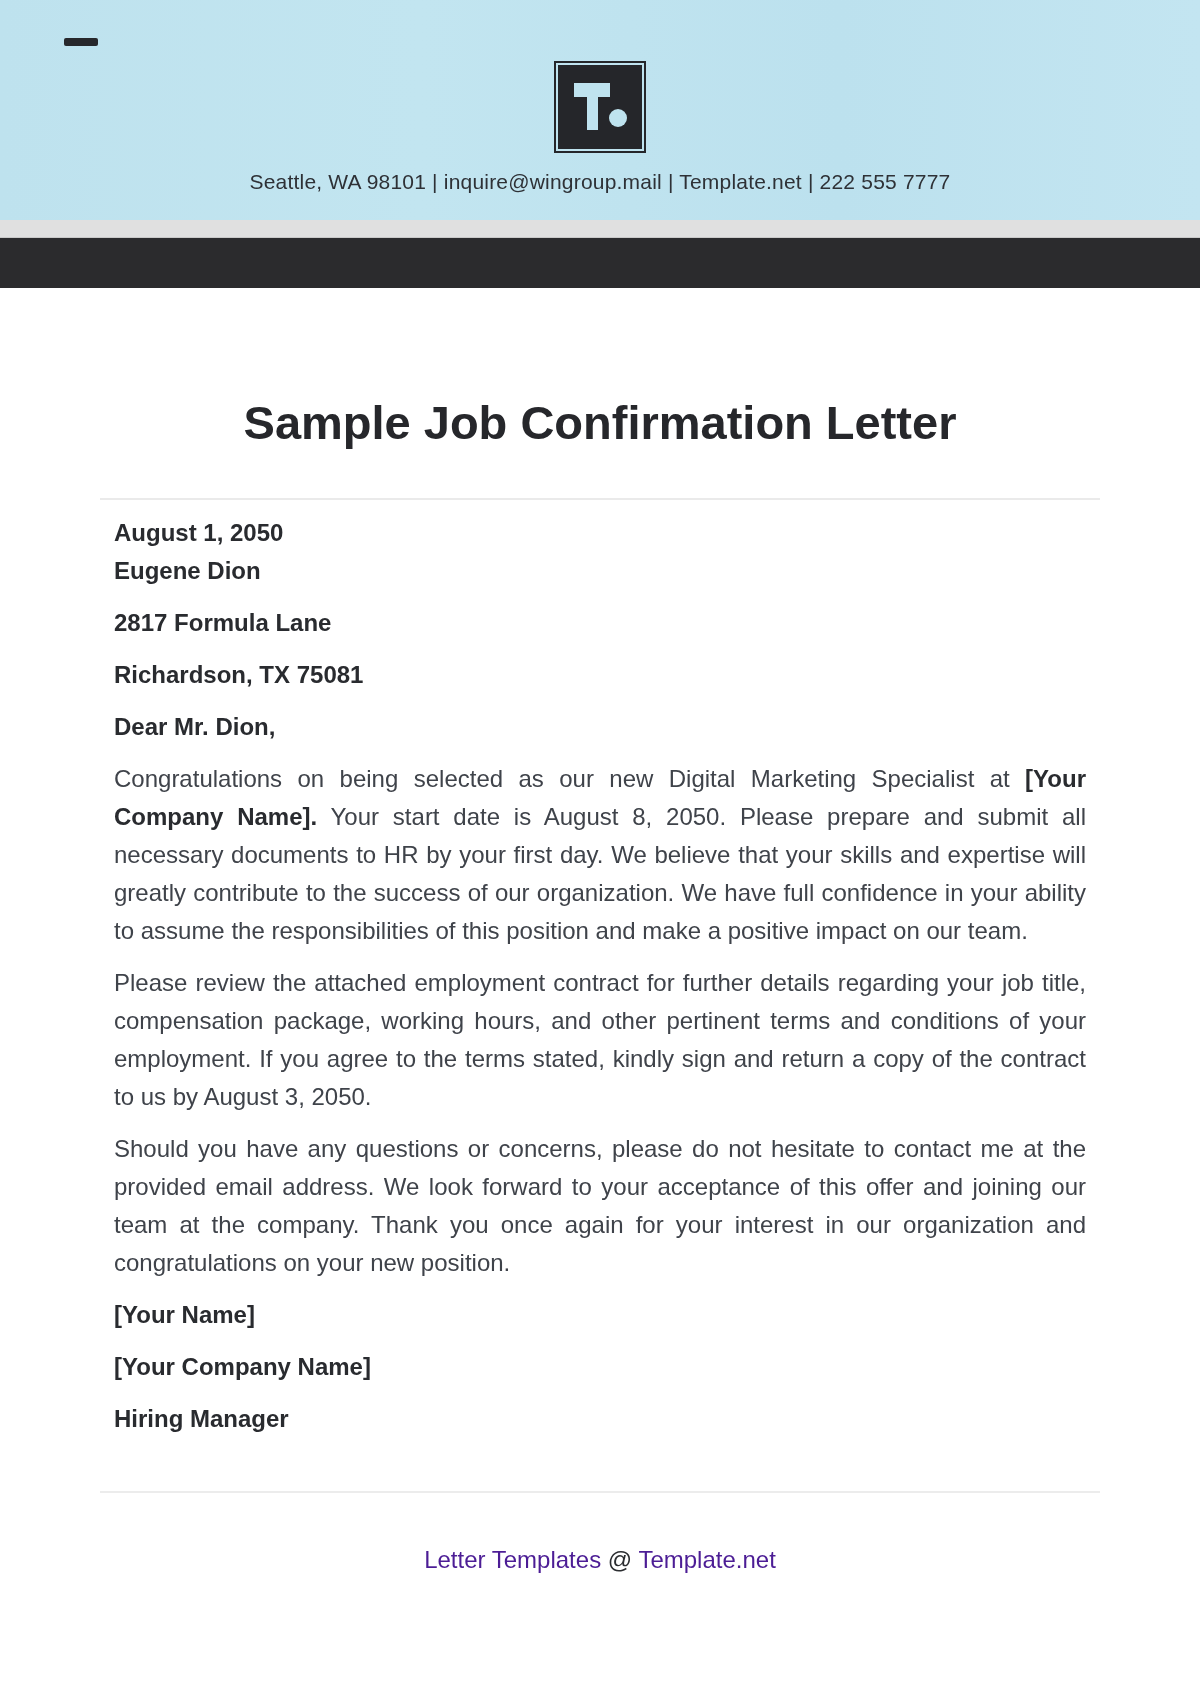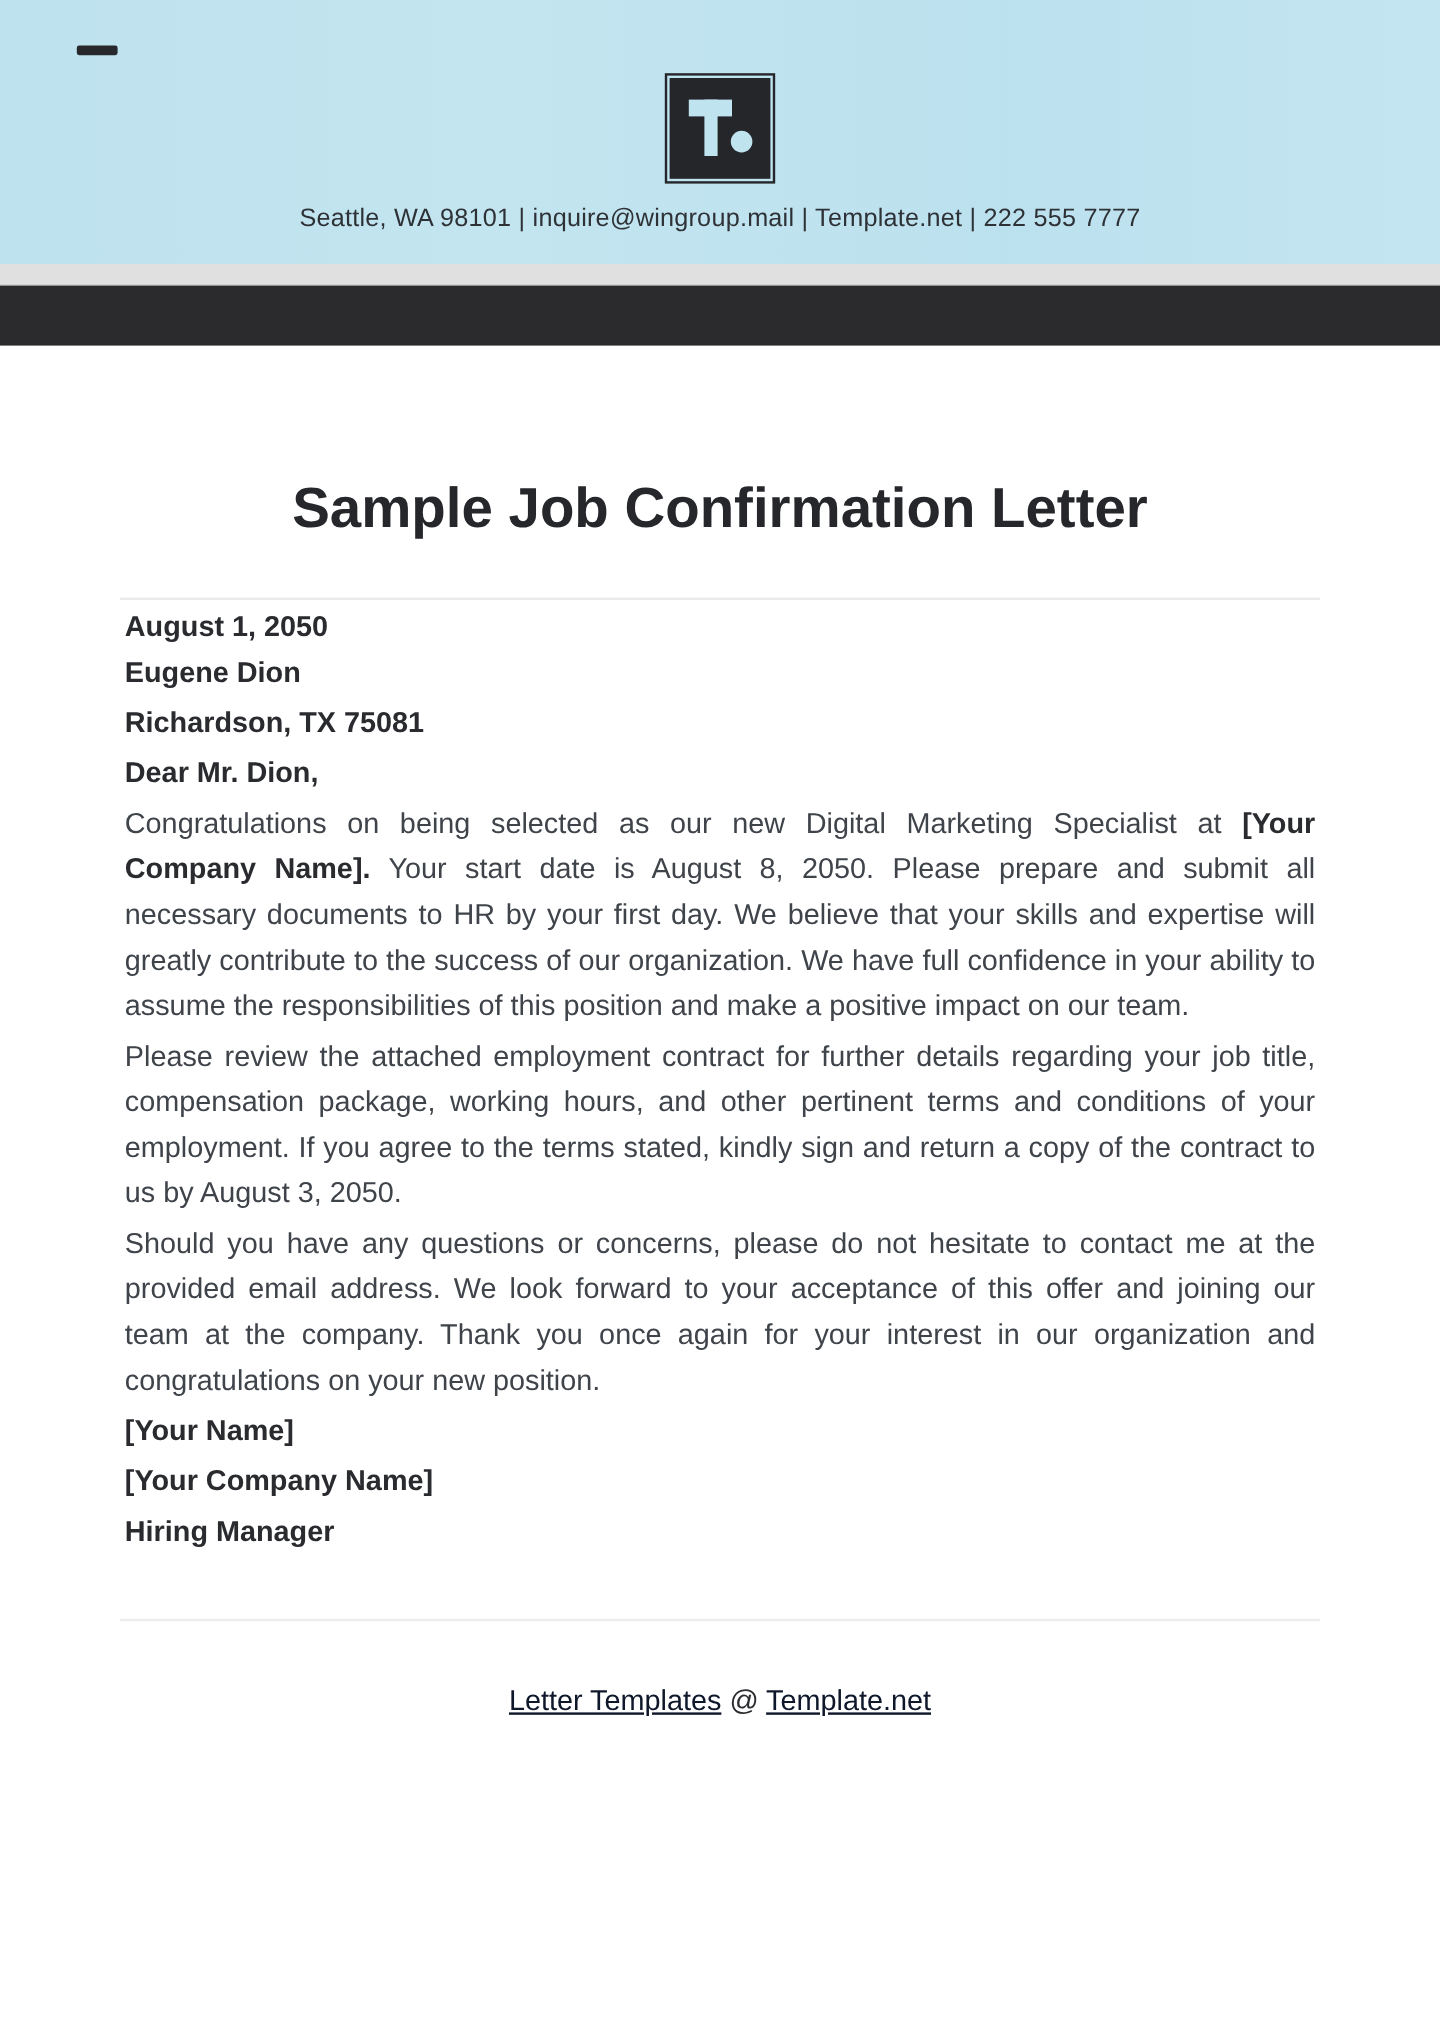--- a/index.html
+++ b/index.html
@@ -63,21 +63,21 @@
     font-weight: bold;
     color: #26272b;
   }
   hr.divider {
     border: none;
     height: 2px;
     background: #eaeaea;
     margin: 46px 0 0;
   }
   .letter { font-size: 24px; line-height: 38px; color: #3f434a; }
-  .letter p { margin: 4px; }
+  .letter p { margin: 14px; }
   .letter .bold, .letter strong { font-weight: bold; color: #292b2f; }
   .just { text-align: justify; }
 
   .date-block   { margin-top: 50px; }
   .addr1        { margin-top: 15px; }
   .addr2        { margin-top: 12px; }
   .salutation   { margin-top: 0; }
   .p1           { margin-top: 5px; }
   .p2           { margin-top: 7px; }
   .p3           { margin-top: 50px; }
@@ -93,22 +93,21 @@
     margin: 53px 0 0;
   }
   .attribution {
     margin-top: 48px;
     text-align: center;
     font-size: 24px;
     line-height: 38px;
     color: #2b2d30;
   }
   .attribution a {
-    color: #0f172a;
-    text-decoration: underline;
+    color: #4c1d95;
     cursor: pointer;
   }
 </style>
 </head>
 <body>
 
 <header class="brand-header">
   <div class="window-dash"></div>
   <div class="logo">
     <div class="logo-frame">
@@ -127,20 +126,21 @@
 
 <main>
   <h1 class="title">Sample Job Confirmation Letter</h1>
   <hr class="divider">
 
   <div class="letter">
     <p class="bold date-block">
       <span>August 1, 2050</span><br>
       <span>Eugene Dion</span>
     </p>
+    <p class="bold addr1">2817 Formula Lane</p>
     <p class="bold addr2">Richardson, TX 75081</p>
     <p class="bold salutation">Dear Mr. Dion,</p>
 
     <p class="just p1"><span>Congratulations on being selected as our new Digital Marketing Specialist at </span><strong>[Your Company Name].</strong><span> Your start date is August 8, 2050. Please prepare and submit all necessary documents to HR by your first day. We believe that your skills and expertise will greatly contribute to the success of our organization. We have full confidence in your ability to assume the responsibilities of this position and make a positive impact on our team.</span></p>
 
     <p class="just p2">Please review the attached employment contract for further details regarding your job title, compensation package, working hours, and other pertinent terms and conditions of your employment. If you agree to the terms stated, kindly sign and return a copy of the contract to us by August 3, 2050.</p>
 
     <p class="just p3">Should you have any questions or concerns, please do not hesitate to contact me at the provided email address. We look forward to your acceptance of this offer and joining our team at the company. Thank you once again for your interest in our organization and congratulations on your new position.</p>
 
     <p class="bold sig-name">[Your Name]</p>

